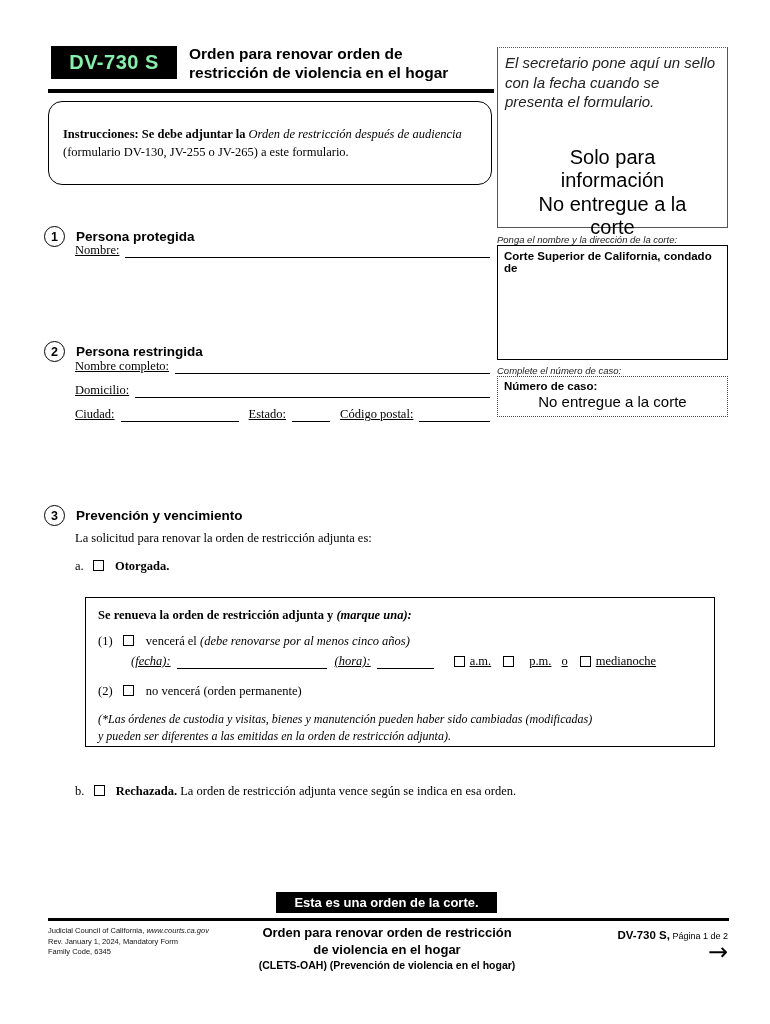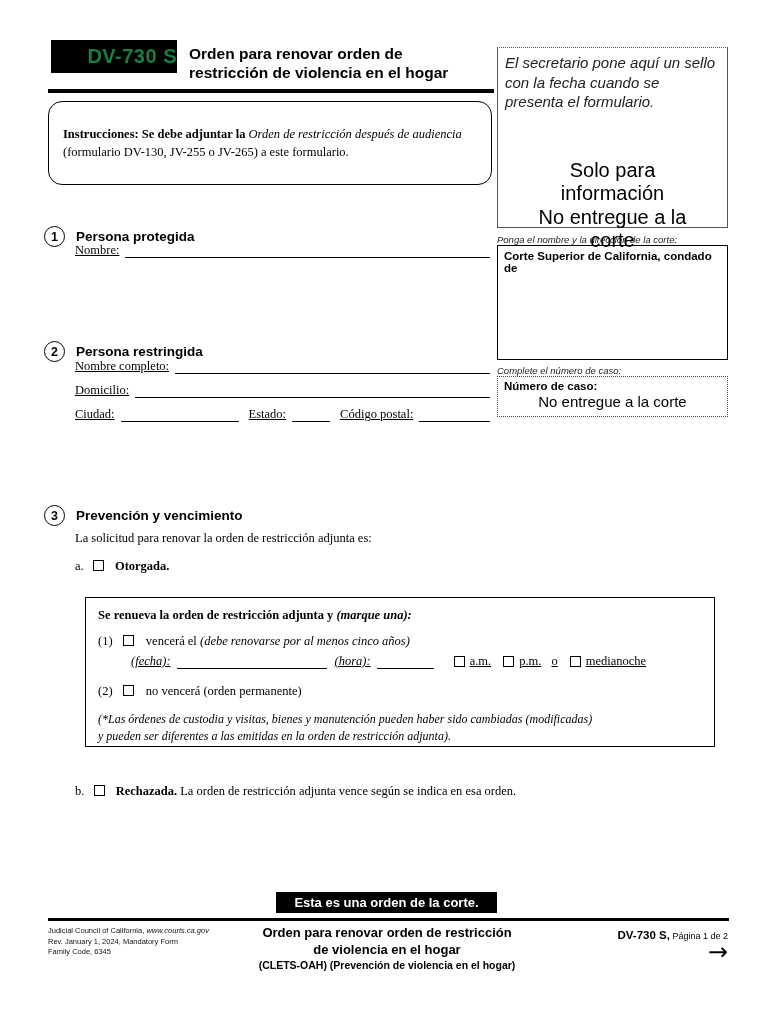--- a/index.html
+++ b/index.html
@@ -6,38 +6,38 @@
   html,body { background:#e8e8e8; }
   .page {
     position:relative; width:770px; height:1024px; margin:0 auto;
     background:#ffffff; color:#000;
     font-family:"Liberation Serif", serif; font-size:12.5px;
     overflow:hidden;
   }
   .abs { position:absolute; }
 
   
-  .code-box { left:51px; top:40px; width:126px; height:33px; background:#000; color:#15803d;
-    display:flex; align-items:center; justify-content:flex-end;
+  .code-box { left:51px; top:46px; width:126px; height:33px; background:#000; color:#86efac;
+    display:flex; align-items:center; justify-content:center;
     font-family:"Liberation Sans", sans-serif; font-weight:bold; font-size:20px; letter-spacing:.5px; }
   .form-title { left:189px; top:44px; font-family:"Liberation Sans", sans-serif;
     font-weight:bold; font-size:15.5px; line-height:1.25; }
   .header-rule { left:48px; top:89px; width:446px; height:4px; background:#000; }
 
   
   .instructions { left:48px; top:101px; width:444px; height:84px;
     border:1.5px solid #000; border-radius:14px; padding:24px 14px;
     font-size:12.5px; line-height:1.4; }
 
   
   .stamp-box { left:497px; top:47px; width:231px; height:181px;
     border:1px solid #555; border-top-style:dotted; padding:5px 7px; }
   .stamp-caption { font-family:"Liberation Sans", sans-serif; font-style:italic;
     font-size:15px; line-height:1.3; color:#222; }
-  .stamp-big { margin-top:47px; text-align:center;
+  .stamp-big { margin-top:34px; text-align:center;
     font-family:"Liberation Sans", sans-serif; font-size:20px; line-height:1.18; }
   .stamp-big .ph1 { max-width:140px; margin:0 auto; }
   .stamp-big .ph2 { max-width:172px; margin:0 auto; }
 
   .col-caption { font-family:"Liberation Sans", sans-serif; font-style:italic;
     font-size:9.5px; color:#222; }
   .court-caption { left:497px; top:234px; }
   .court-box { left:497px; top:245px; width:231px; height:115px;
     border:1.5px solid #000; padding:4px 6px;
     font-family:"Liberation Sans", sans-serif; font-weight:bold; font-size:11.5px; }
@@ -177,21 +177,21 @@
       <span>vencerá el </span><span class="it">(debe renovarse por al menos cinco años)</span>
     </div>
     <div class="frow" style="margin-top:5px; margin-left:33px;">
       <span class="lbl it">(fecha):</span>
       <span class="fline" style="width:150px;"></span>
       <span class="lbl it" style="margin-left:8px;">(hora):</span>
       <span class="fline" style="width:57px;"></span>
       <span class="cb" style="margin-left:20px;"></span>
       <span class="lbl" style="margin-left:5px;">a.m.</span>
       <span class="cb" style="margin-left:6px;"></span>
-      <span class="lbl" style="margin-left:5px;">p.m.</span>
+      <span class="lbl" style="margin-left:15px;">p.m.</span>
       <span class="lbl" style="margin-left:4px;">o</span>
       <span class="cb" style="margin-left:6px;"></span>
       <span class="lbl" style="margin-left:5px;">medianoche</span>
     </div>
     <div style="margin-top:15px;">
       <span>(2)</span>
       <span class="cb" style="margin:0 9px 0 7px;"></span>
       <span>no vencerá (orden permanente)</span>
     </div>
     <div class="note">

